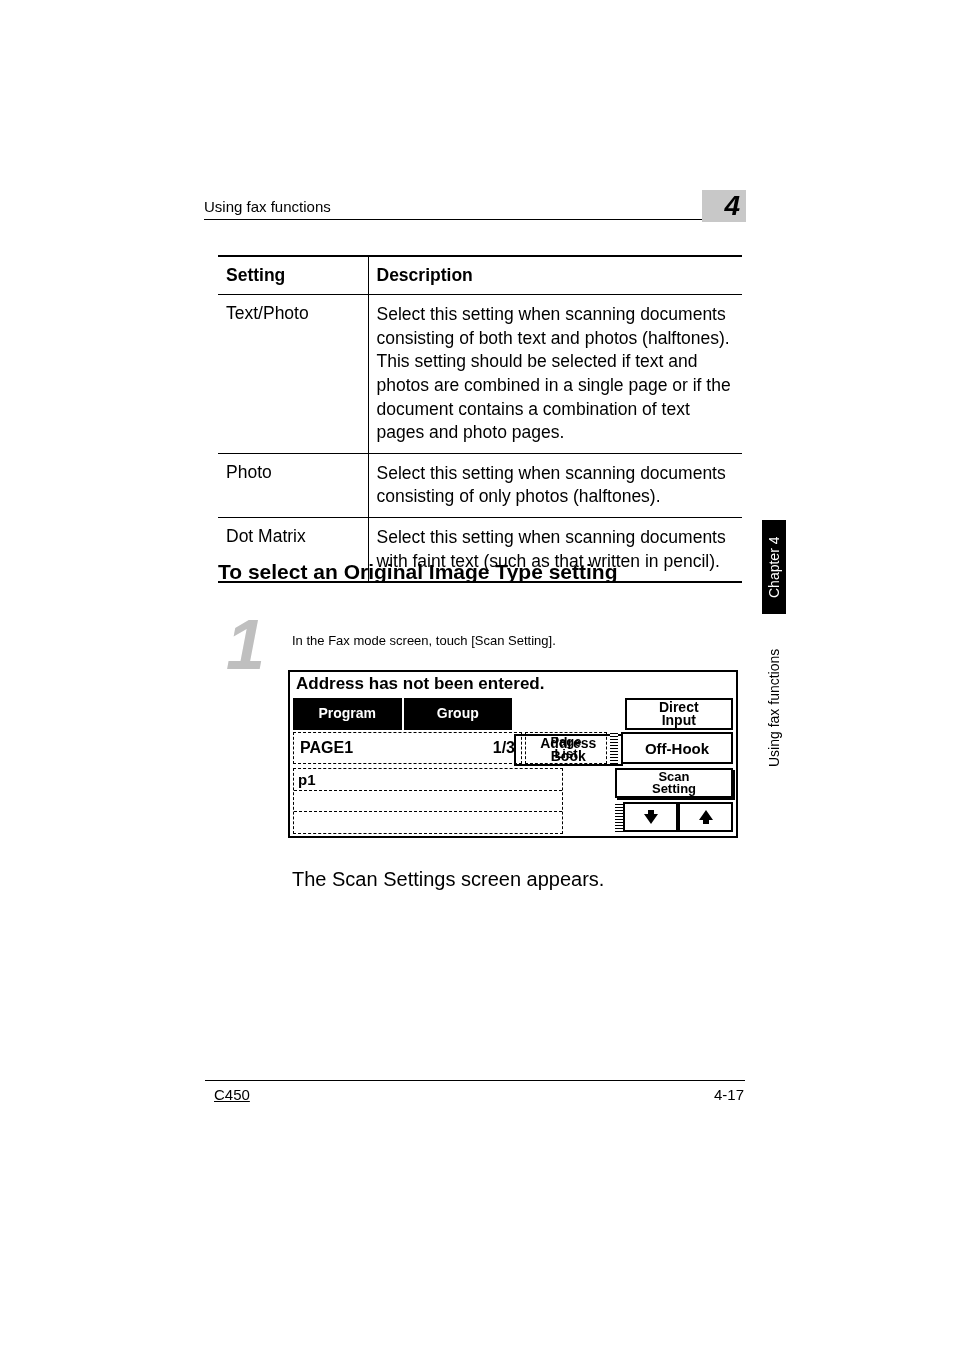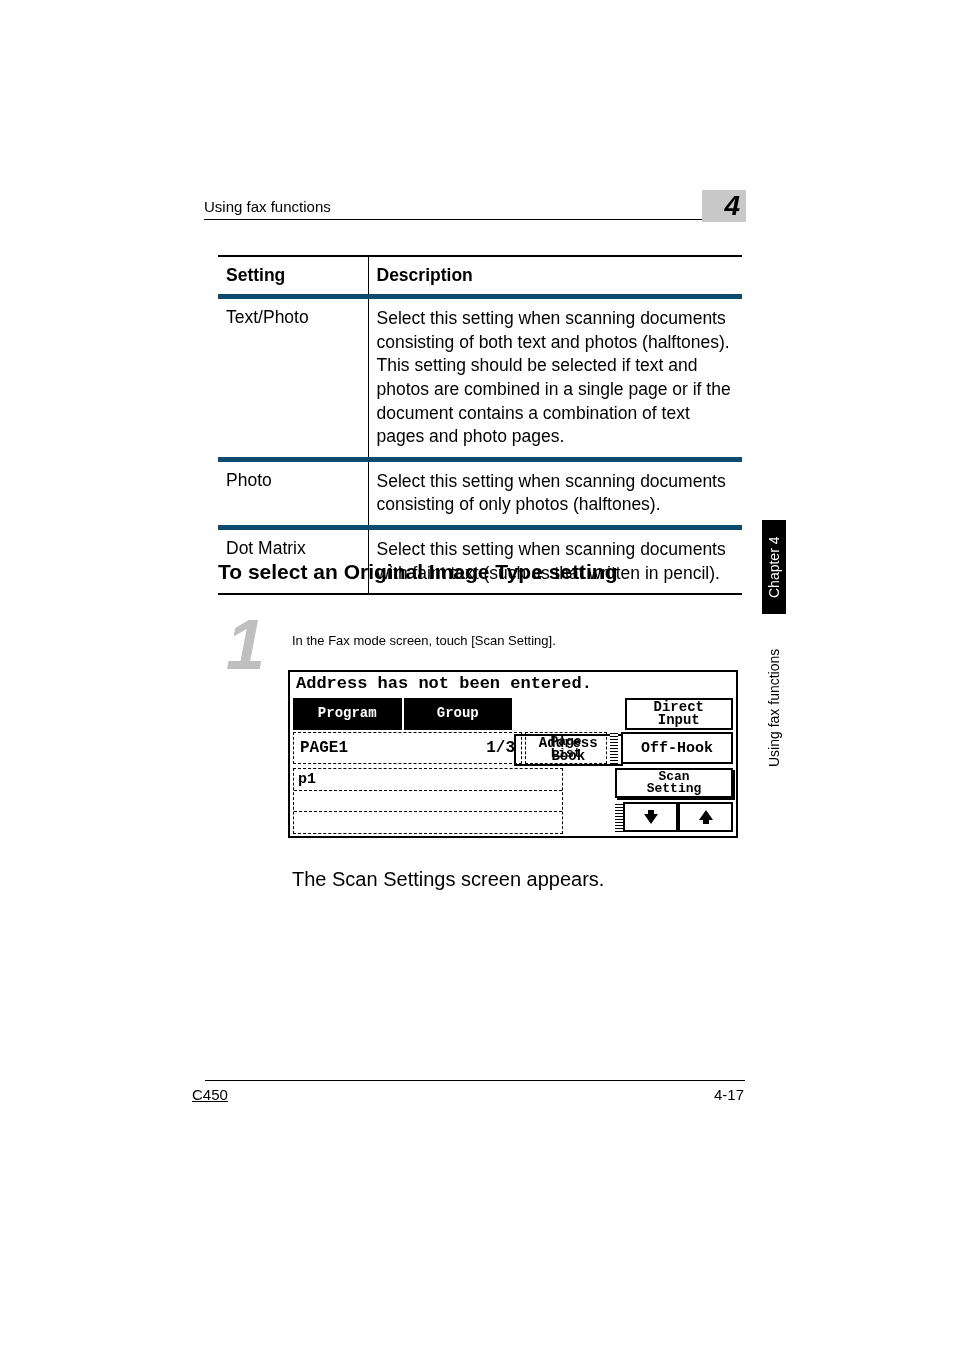--- a/index.html
+++ b/index.html
@@ -46,21 +46,21 @@
   
   .settings-table {
     position: absolute;
     top: 255px;
     left: 218px;
     width: 524px;
     border-collapse: collapse;
     font-size: 17.5px;
   }
   .settings-table th, .settings-table td {
-    border-top: 5px solid #0c4a6e;
+    border-top: 1px solid #0c4a6e;
     border-bottom: 1px solid #000;
     padding: 8px 10px 8px 8px;
     vertical-align: top;
     text-align: left;
   }
   .settings-table th {
     font-weight: bold;
   }
   .settings-table td.desc {
     line-height: 1.35;
@@ -103,21 +103,21 @@
   }
 
   
   .lcd {
     position: absolute;
     top: 670px;
     left: 288px;
     width: 450px;
     height: 168px;
     border: 2px solid #000;
-    font-family: Liberation Mono, monospace;
+    font-family: Liberation Sans, sans-serif;
     background:#fff;
   }
   .lcd .statusline {
     position:absolute; top:2px; left:6px;
     font-size: 17px; font-weight: bold;
   }
   .tabrow {
     position:absolute; top:26px; left:3px; right:3px;
     display:flex; gap:2px;
   }
@@ -223,21 +223,21 @@
     writing-mode: vertical-rl;
     transform: rotate(180deg);
   }
 
   
   .footrule {
     position:absolute; top:1080px; left:205px; width:540px;
     border-top:1px solid #000;
   }
   .foot-left {
-    position:absolute; top:1086px; left:192px;
+    position:absolute; top:1086px; left:214px;
     font-size:15px;
     text-decoration:underline;
   }
   .foot-right {
     position:absolute; top:1086px; left:714px;
     font-size:15px;
   }
 </style>
 </head>
 <body>

